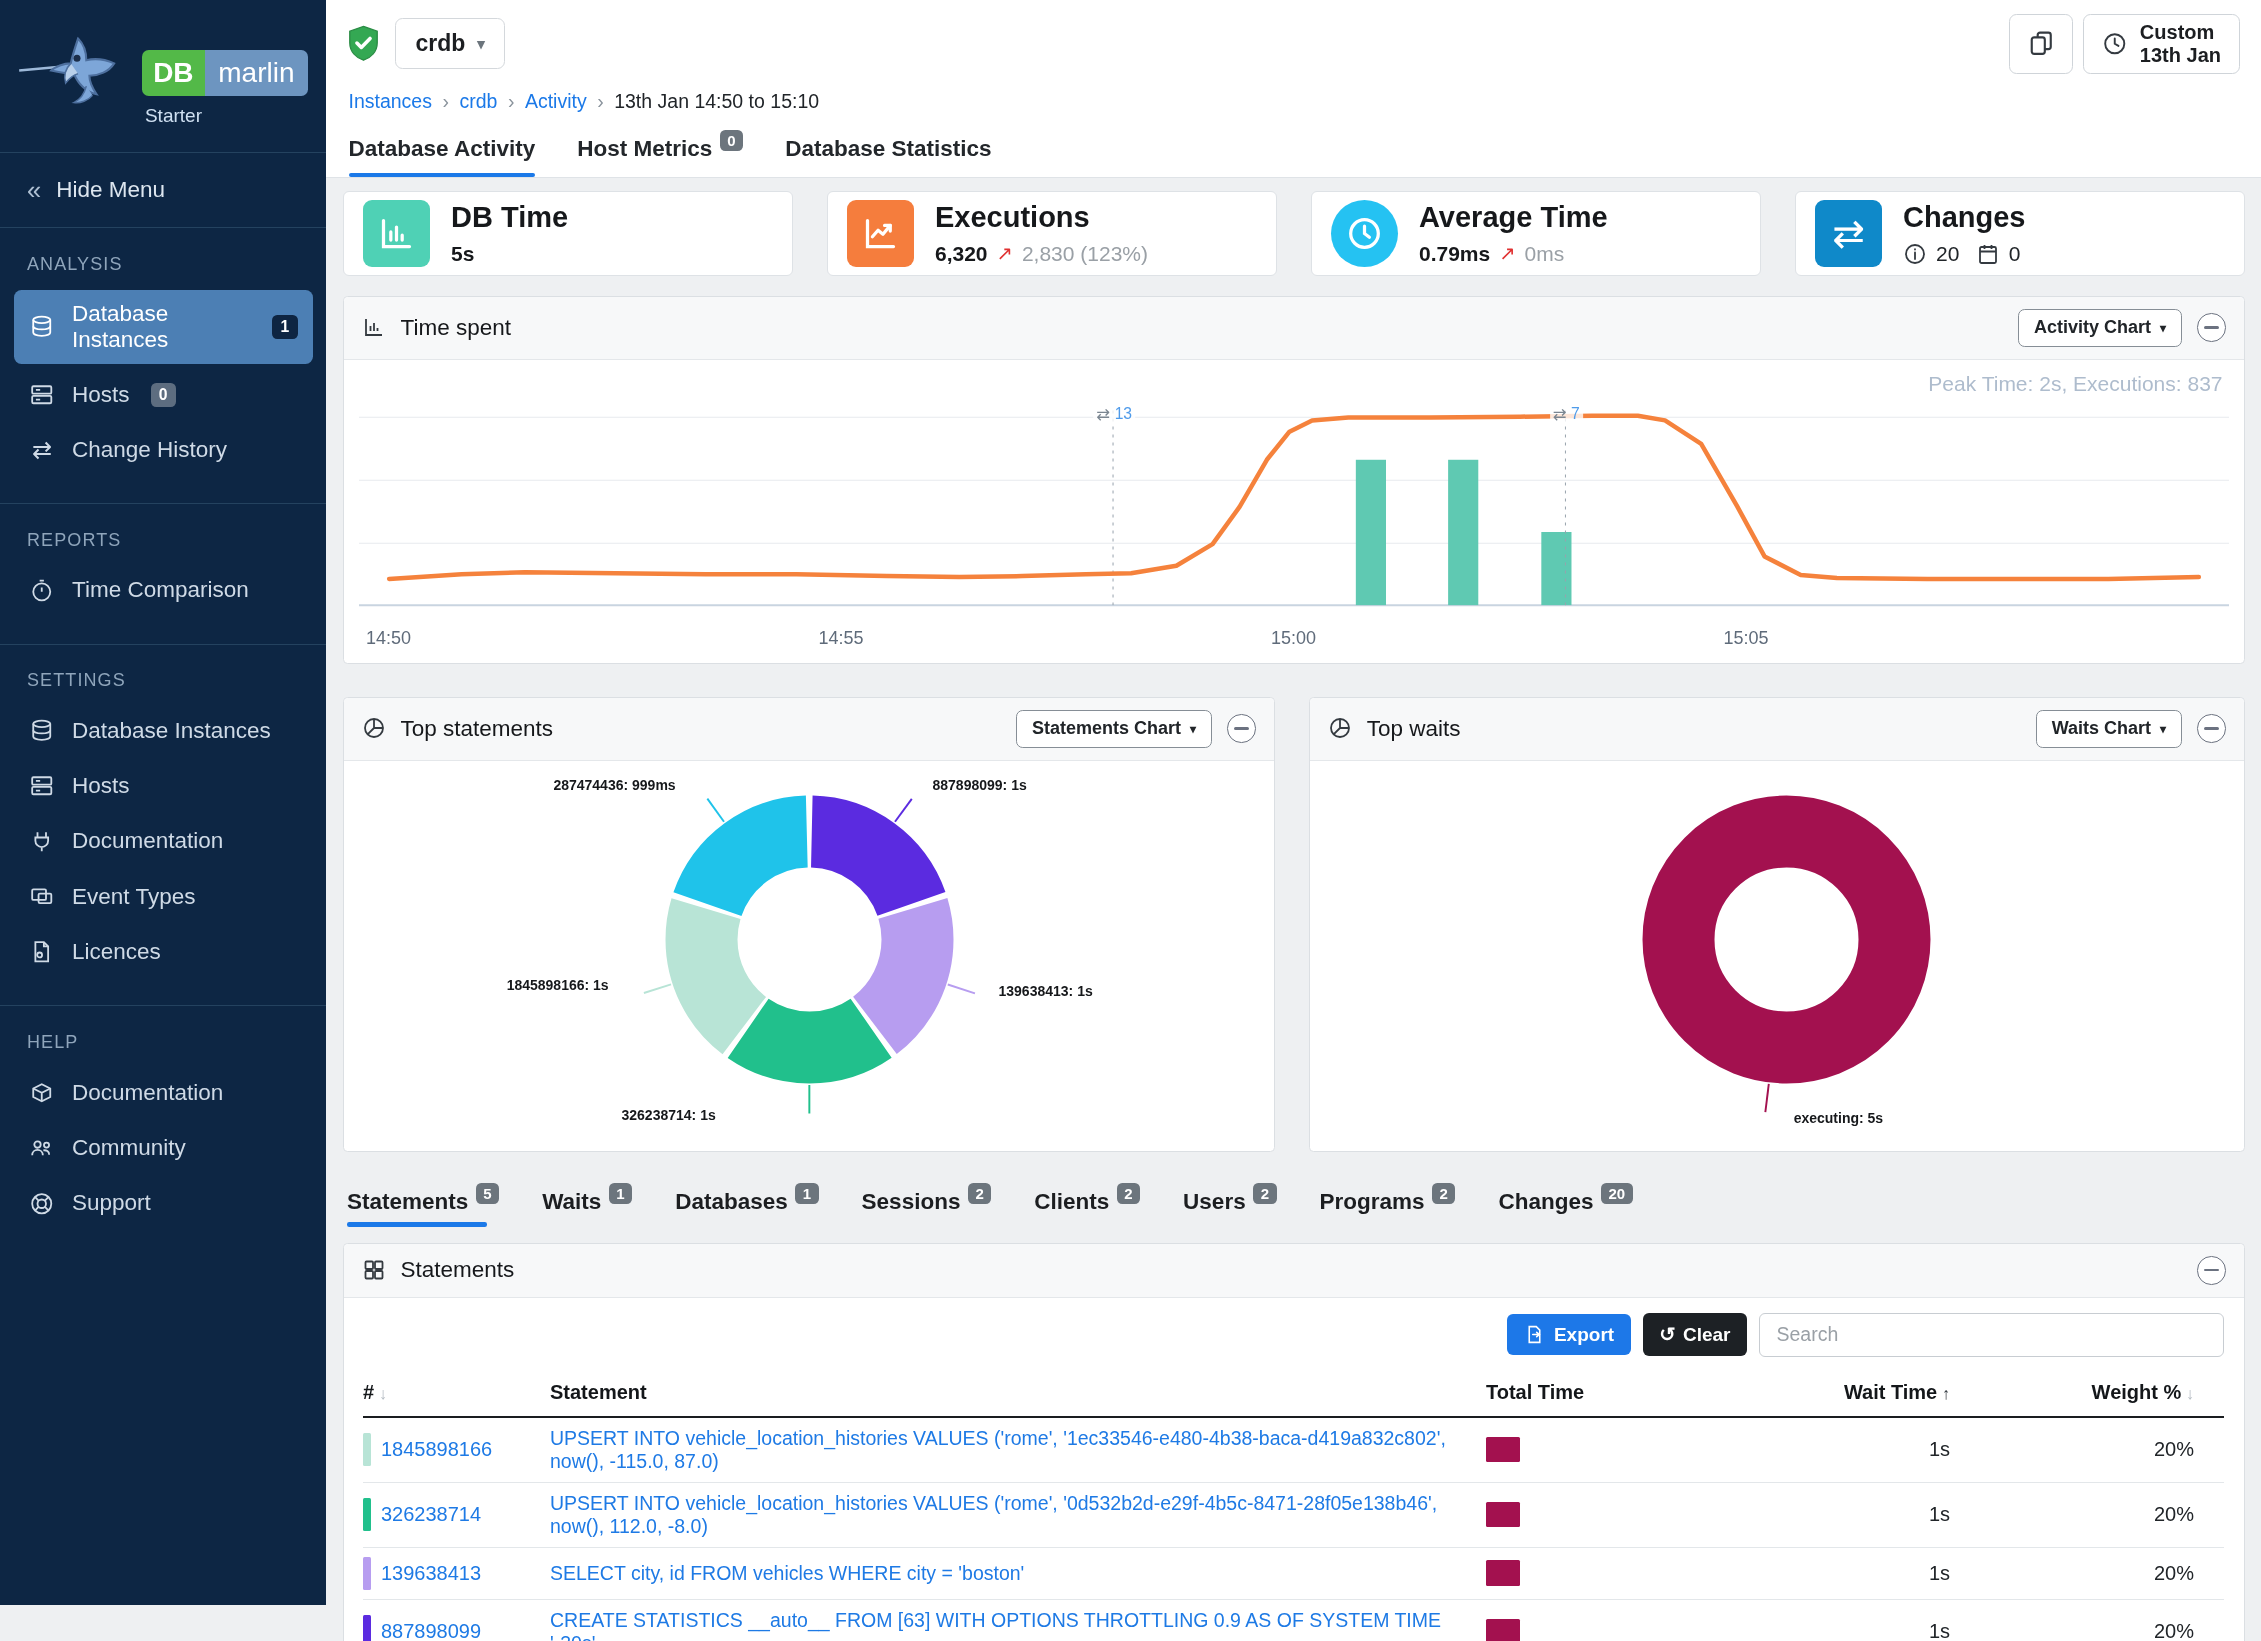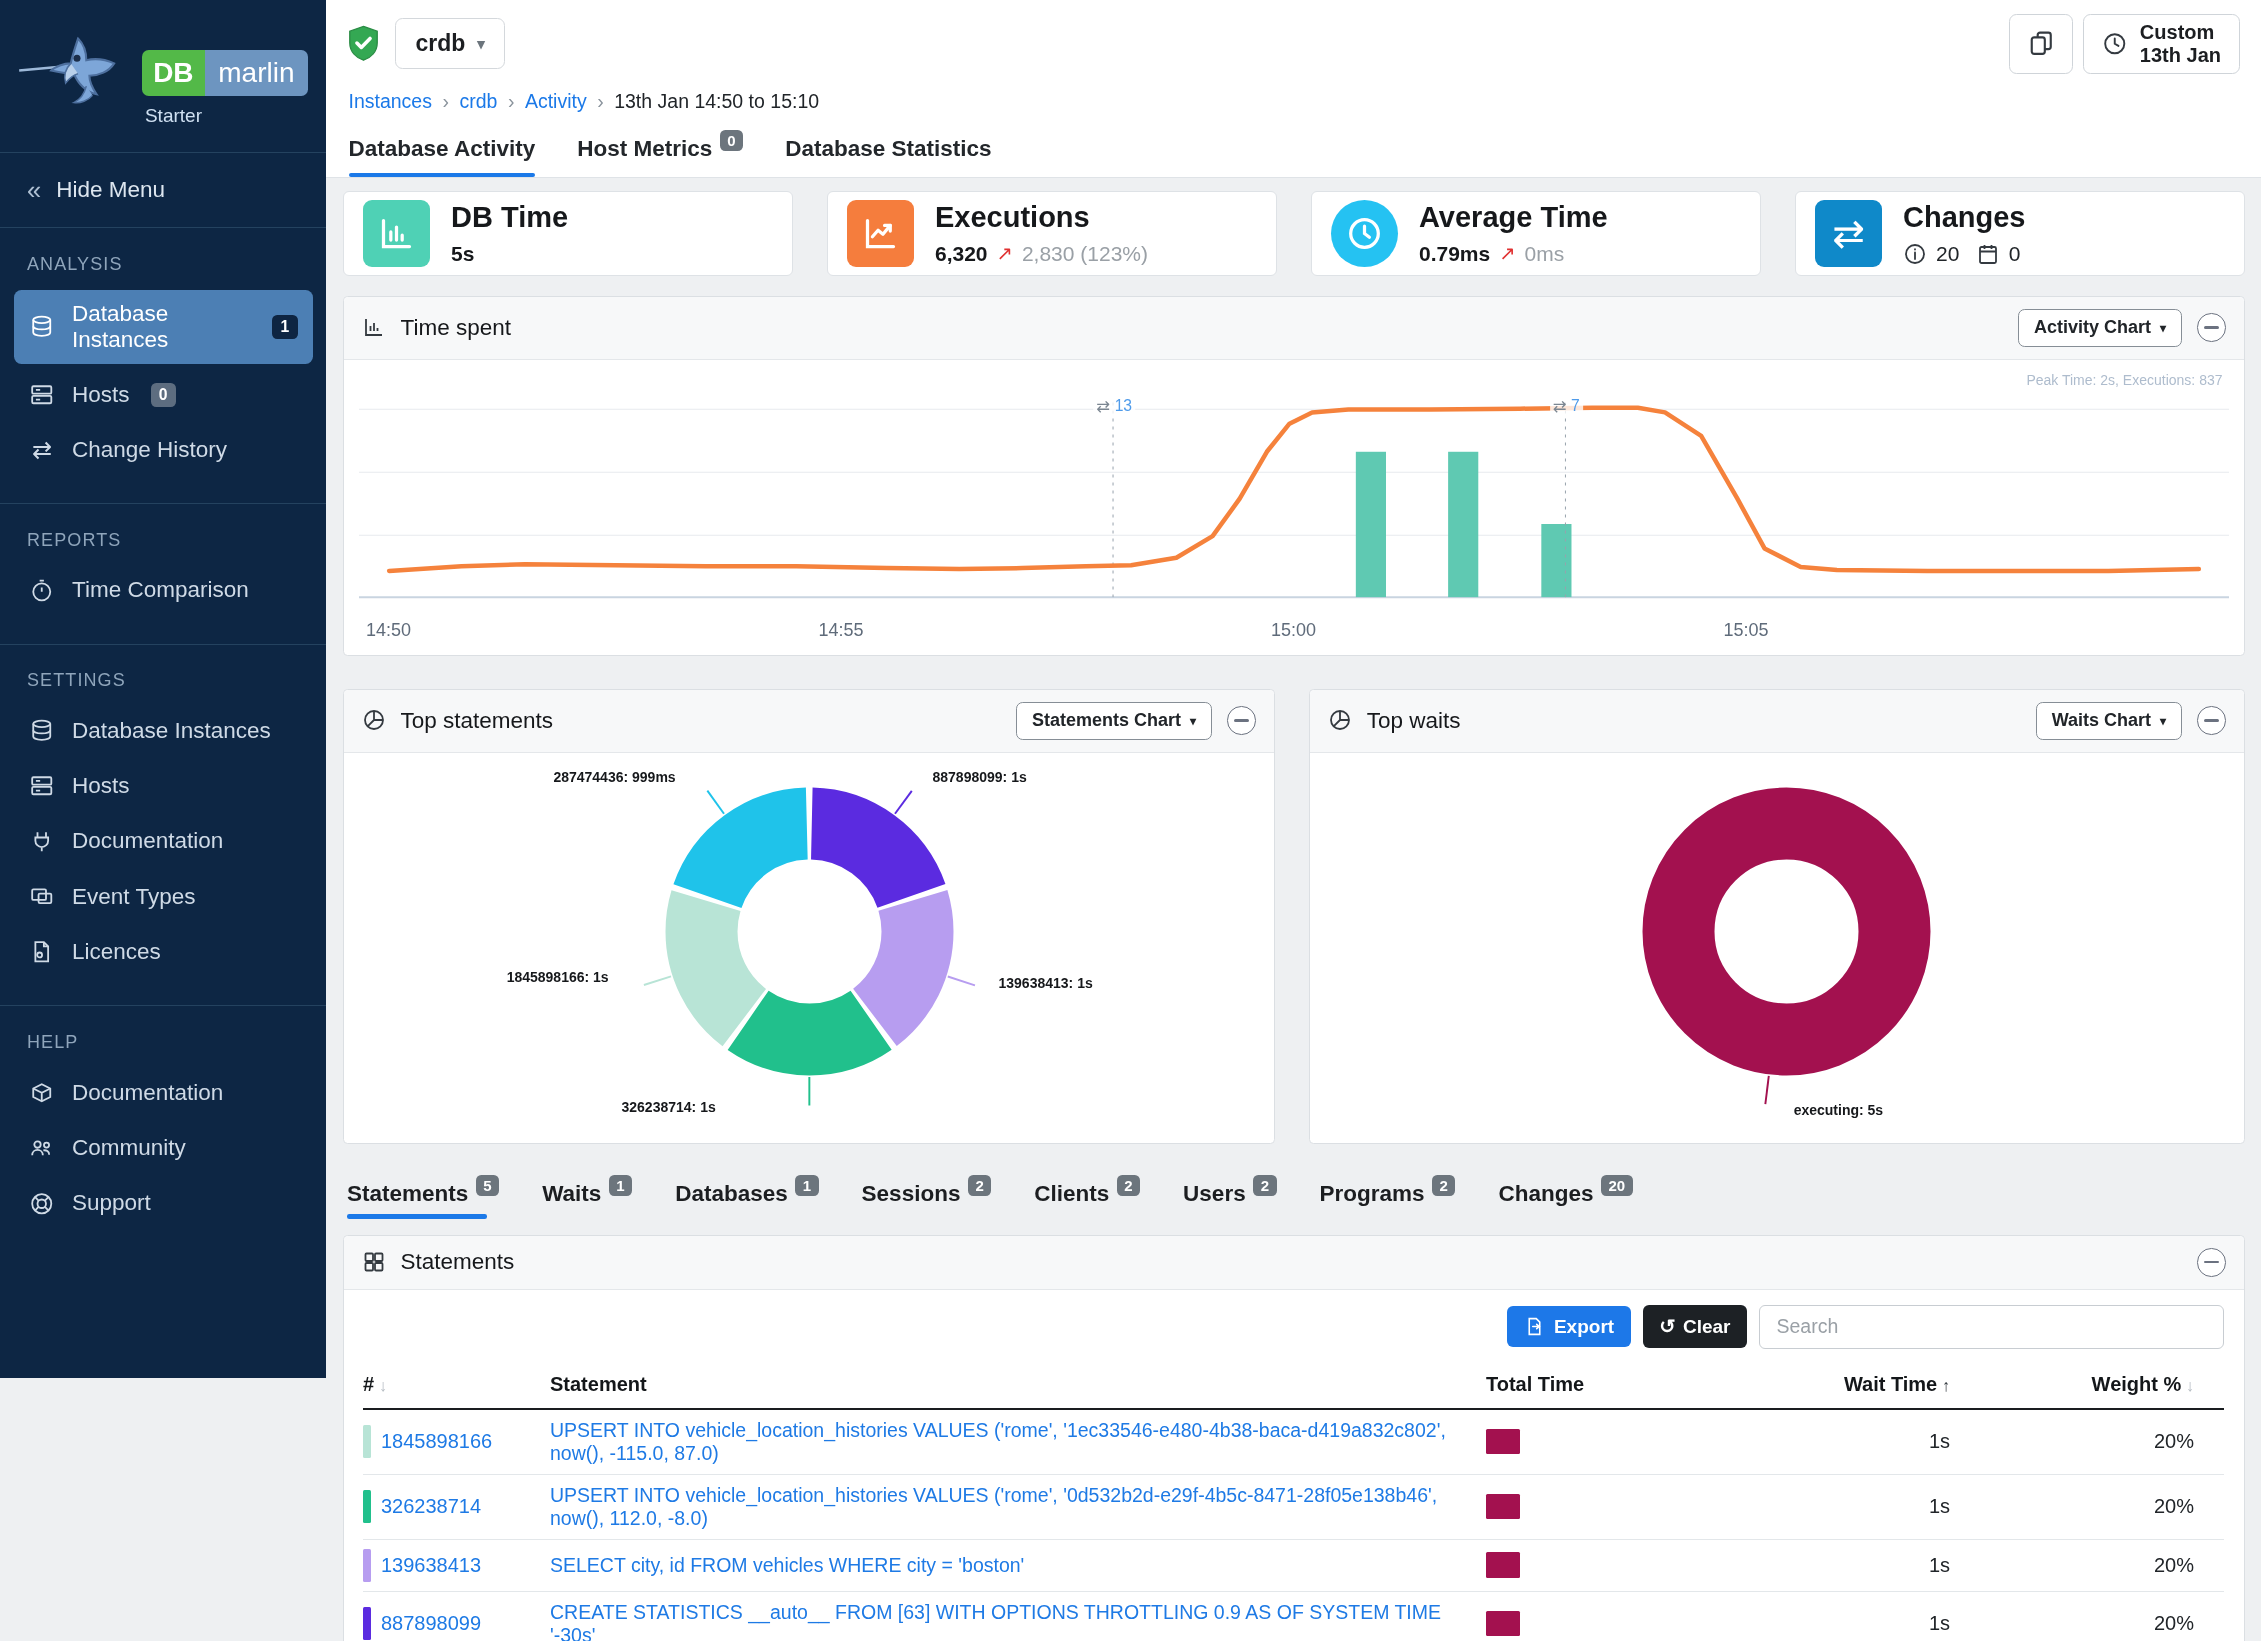--- a/index.html
+++ b/index.html
@@ -2,21 +2,21 @@
 <html style="font-size:12px"><head>
 <meta charset="utf-8">
 <style>
   *{box-sizing:border-box;margin:0;padding:0}
   html,body{width:2261px;height:1642px}
   body{font-family:"Liberation Sans",sans-serif;background:#eef0f2;color:#212529;display:flex;overflow:hidden}
   a{text-decoration:none}
   button{font-family:"Liberation Sans",sans-serif;cursor:pointer}
 
   
-  .sidebar{width:326px;min-width:326px;background:#0d2644;color:#cfdae6;height:1378px;overflow:hidden}
+  .sidebar{width:326px;min-width:326px;background:#0d2644;color:#cfdae6;height:1605px;overflow:hidden}
   .logo{display:flex;align-items:flex-start;padding:22.5px 18px 6px 13.5px;gap:4.5px}
   .logo-col{margin-top:27px}
   .logo-badge{display:inline-flex;font-size:28px;line-height:1}
   .logo-db{background:#53b948;color:#fff;font-weight:bold;padding:9px 11.2px;border-radius:6.7px 0 0 6.7px}
   .logo-marlin{background:#6d95c0;color:#fff;padding:9px 13.5px;border-radius:0 6.7px 6.7px 0}
   .tier{color:#cfe0f2;font-size:19px;margin-top:9px;margin-left:3px}
   .hide-menu{display:flex;gap:15px;align-items:center;padding:22.5px 27px;border-top:0.7px solid #24425f;border-bottom:0.7px solid #24425f;font-size:22.5px;color:#dde6ef;margin-top:19.5px}
   .hide-chev{font-size:25.5px;color:#aebfd2}
   .nav-section{padding:25.5px 0 22.5px}
   .nav-section + .nav-section{border-top:0.7px solid #24425f}
@@ -72,21 +72,21 @@
   .phead-ic svg{width:24px;height:24px;stroke:#343a40;fill:none;stroke-width:1.8}
   .panel-head-right{margin-left:auto;display:flex;align-items:center;gap:15px}
   .chart-btn{background:#fff;border:1.1px solid #868e96;border-radius:6.7px;padding:7.5px 15px;font-size:18px;font-weight:bold;color:#212529;display:flex;align-items:center;gap:9px}
   .chart-btn .caret{font-size:12px;color:#212529}
   .collapse-btn{width:28.5px;height:28.5px;border-radius:50%;border:1.9px solid #6b7280;background:#fff;position:relative}
   .collapse-btn::after{content:"";position:absolute;left:6px;right:6px;top:50%;height:2.2px;margin-top:-1.1px;background:#6b7280;border-radius:1.5px}
 
   
   .time-panel{margin-top:19.5px}
   .ts-body{padding:6px 10.5px 7.5px}
-  .peak-note{font-size:14px;color:#aebccd;text-align:right;padding:6px 10.5px 1.5px}
+  .peak-note{font-size:21px;color:#aebccd;text-align:right;padding:6px 10.5px 1.5px}
   .chart-wrap{position:relative;margin:0 4.5px}
   .chart-wrap svg{display:block;width:100%;height:225px}
   .ann{position:absolute;top:7.5px;display:flex;align-items:center;gap:4.5px;transform:translateX(-45%);background:rgba(255,255,255,.8);padding:0 3px}
   .ann-ic{color:#7b8691;font-size:16.5px}
   .ann-label{color:#4f9bea;font-size:15.7px}
   .tick-row{position:relative;height:30px;margin:3px 4.5px 0}
   .tick{position:absolute;top:3px;transform:translateX(-50%);font-size:18px;color:#5f6b7a}
 
   
   .donut-row{display:grid;grid-template-columns:1255fr 1260fr;gap:34px;margin-top:33px}

